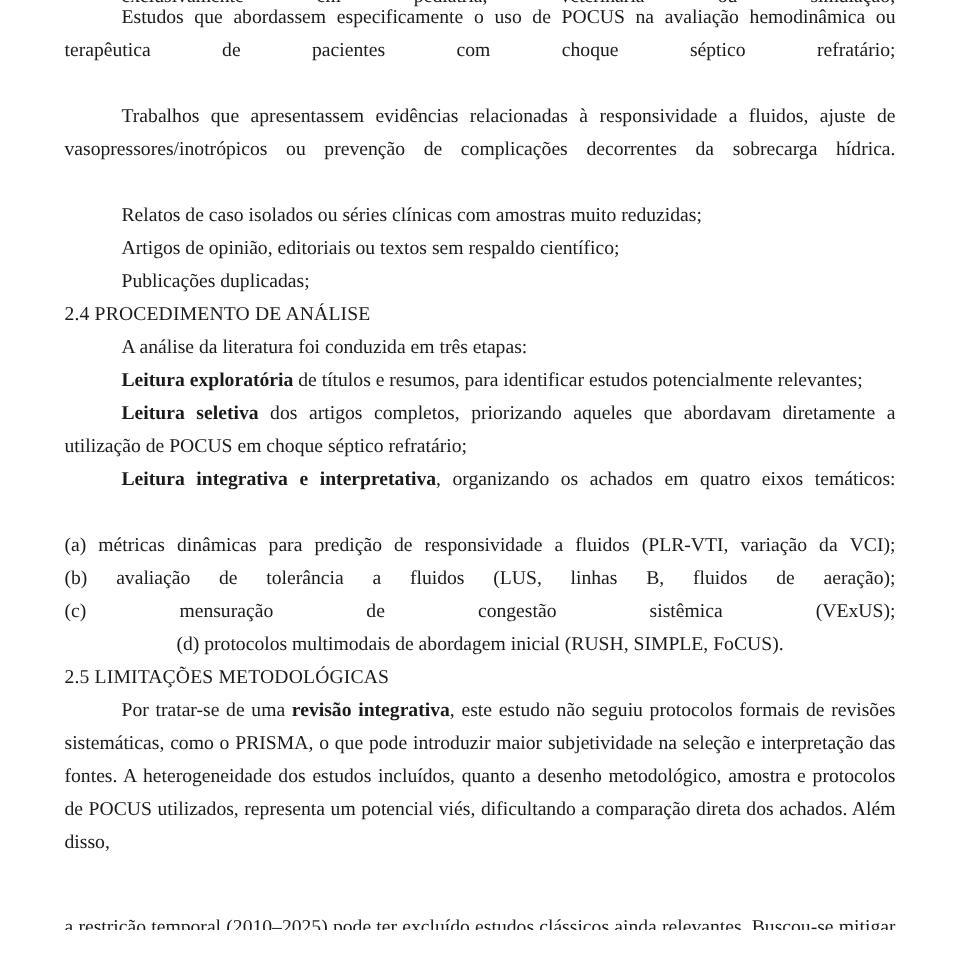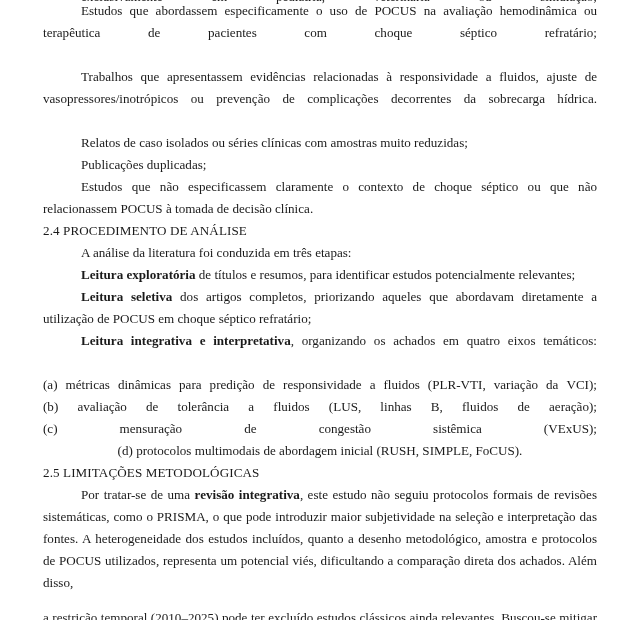--- a/index.html
+++ b/index.html
@@ -116,24 +116,24 @@
 
   <div class="doc-body">
 
     <p class="force-just indent">Estudos que abordassem especificamente o uso de POCUS na avaliação hemodinâmica ou terapêutica de pacientes com choque séptico refratário;</p>
 
     <p class="force-just indent">Trabalhos que apresentassem evidências relacionadas à responsividade a fluidos, ajuste de vasopressores/inotrópicos ou prevenção de complicações decorrentes da sobrecarga hídrica.</p>
 
 
     <p class="para">Relatos de caso isolados ou séries clínicas com amostras muito reduzidas;</p>
 
+    <p class="para">Artigos de opinião, editoriais ou textos sem respaldo científico;</p>
 
     <p class="para">Publicações duplicadas;</p>
 
-    <p class="para">Estudos que não especificassem claramente o contexto de choque séptico ou que não relacionassem POCUS à tomada de decisão clínica.</p>
 
     <h2 class="section-heading gap-before">2.4 PROCEDIMENTO DE ANÁLISE</h2>
 
     <p class="para">A análise da literatura foi conduzida em três etapas:</p>
 
     <p class="para"><b>Leitura exploratória</b><span> de títulos e resumos, para identificar estudos potencialmente relevantes;</span></p>
 
     <p class="para"><b>Leitura seletiva</b><span> dos artigos completos, priorizando aqueles que abordavam diretamente a utilização de POCUS em choque séptico refratário;</span></p>
 
     <p class="force-just indent"><b>Leitura integrativa e interpretativa</b><span>, organizando os achados em quatro eixos temáticos:</span></p>

